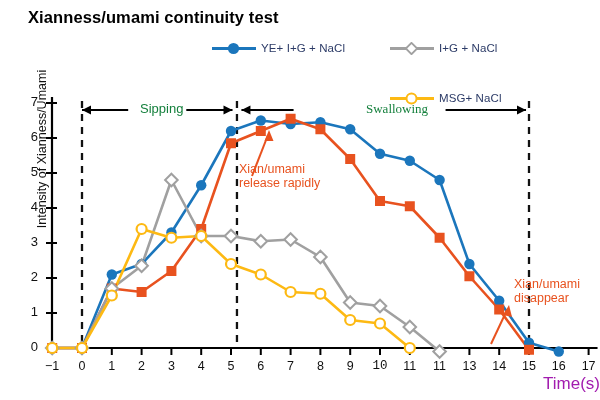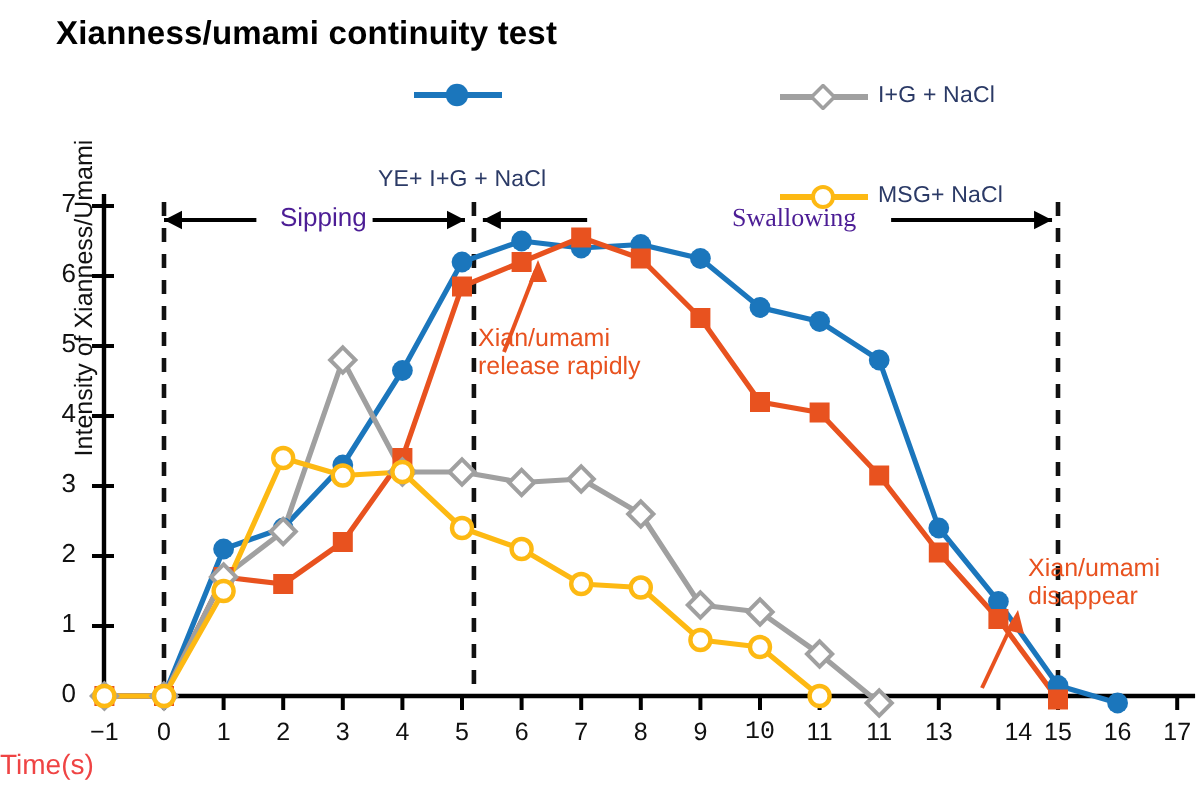--- a/index.html
+++ b/index.html
@@ -25,46 +25,46 @@
     font-size:11.5px;color:#2b3a66;white-space:nowrap;
     margin-left:5px;letter-spacing:0.1px;
   }
 
   .axlabel-y{
     position:absolute;left:-78px;top:142px;width:240px;
     transform:rotate(-90deg);transform-origin:center center;
     text-align:center;font-size:12.5px;color:#111;white-space:nowrap;
   }
   .axlabel-x{
-    position:absolute;left:0;top:374px;width:600px;text-align:left;
-    font-size:14px;color:#ef4444;
+    position:absolute;left:0;top:374px;width:600px;text-align:right;
+    font-size:17px;color:#a21caf;
   }
   .tick-y{
     position:absolute;width:18px;text-align:right;
     font-size:13px;color:#111;
   }
   .tick-x{
     position:absolute;width:24px;text-align:center;
     font-size:12.5px;color:#111;
   }
   .phase{
-    position:absolute;font-size:13px;color:#4c1d95;white-space:nowrap;
+    position:absolute;font-size:13px;color:#15803d;white-space:nowrap;
   }
   .note{
     position:absolute;font-size:12.5px;color:#e8521f;
     line-height:1.15;white-space:nowrap;
   }
 </style>
 </head>
 <body>
 
 <div id="fig">
   <div class="title">Xianness/umami continuity test</div>
   <div class="legend">
-      <div class="lg-item" style="left: 184px; top: 0px; flex-direction: column;">
+      <div class="lg-item" style="left: 212px; top: 0px;">
         <span class="lg-mark">
        <span class="lg-line" style="background:#1b76bc"></span>
        <svg class="lg-sym" viewBox="0 0 13 13">
             <circle cx="6.5" cy="6.5" r="5.6" fill="#1b76bc"></circle>
           </svg>
      </span>
      <span class="lg-text">YE+ I+G + NaCl</span>
       </div>
       <div class="lg-item" style="left: 390px; top: 0px;">
         <span class="lg-mark">
@@ -220,17 +220,17 @@
     <div class="tick-x" style="left: 189.2px; top: 359px;">4</div>
     <div class="tick-x" style="left: 219px; top: 359px;">5</div>
     <div class="tick-x" style="left: 248.8px; top: 359px;">6</div>
     <div class="tick-x" style="left: 278.6px; top: 359px;">7</div>
     <div class="tick-x" style="left: 308.4px; top: 359px;">8</div>
     <div class="tick-x" style="left: 338.2px; top: 359px;">9</div>
     <div class="tick-x" style="left: 368px; top: 359px; font-family: Liberation Mono, monospace;">10</div>
     <div class="tick-x" style="left: 397.8px; top: 359px;">11</div>
     <div class="tick-x" style="left: 427.6px; top: 359px;">11</div>
     <div class="tick-x" style="left: 457.4px; top: 359px;">13</div>
-    <div class="tick-x" style="left: 487.2px; top: 359px; margin-left: 10px;">14</div>
+    <div class="tick-x" style="left: 487.2px; top: 359px;">14</div>
     <div class="tick-x" style="left: 517px; top: 359px;">15</div>
     <div class="tick-x" style="left: 546.8px; top: 359px;">16</div>
     <div class="tick-x" style="left: 576.6px; top: 359px;">17</div>
   </div>
 
 </body></html>

